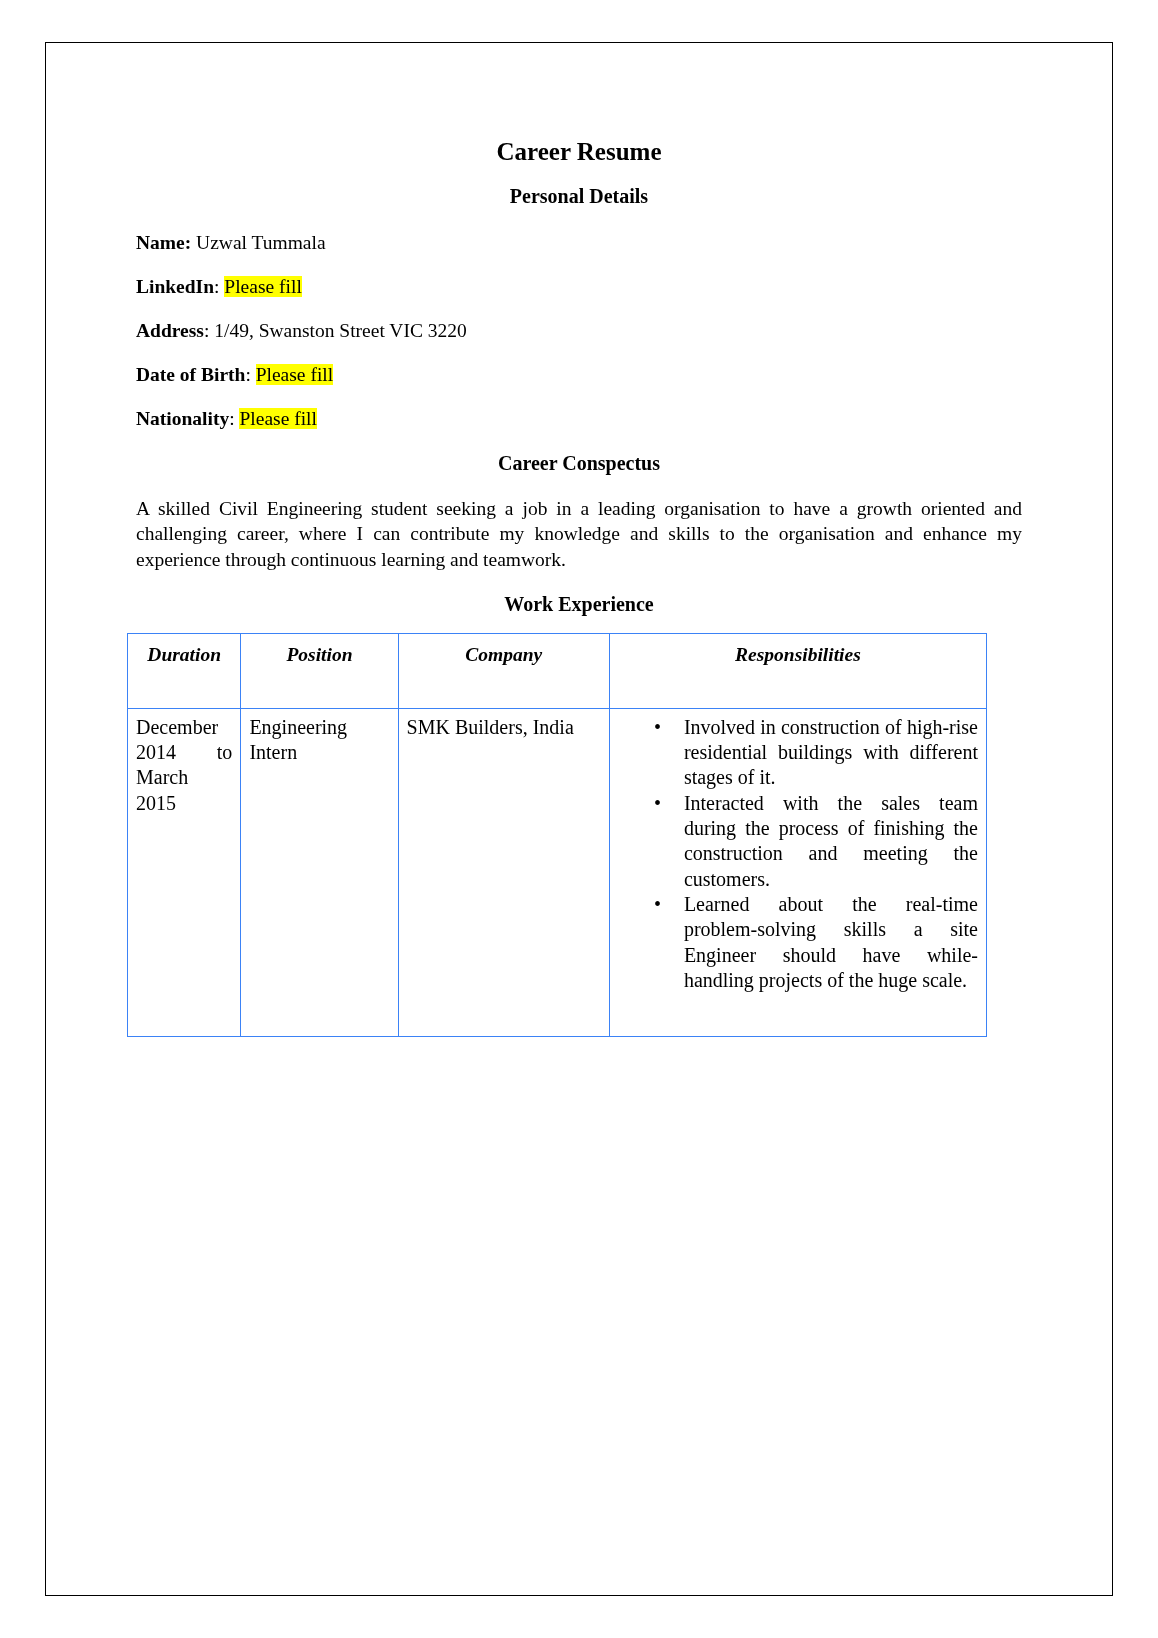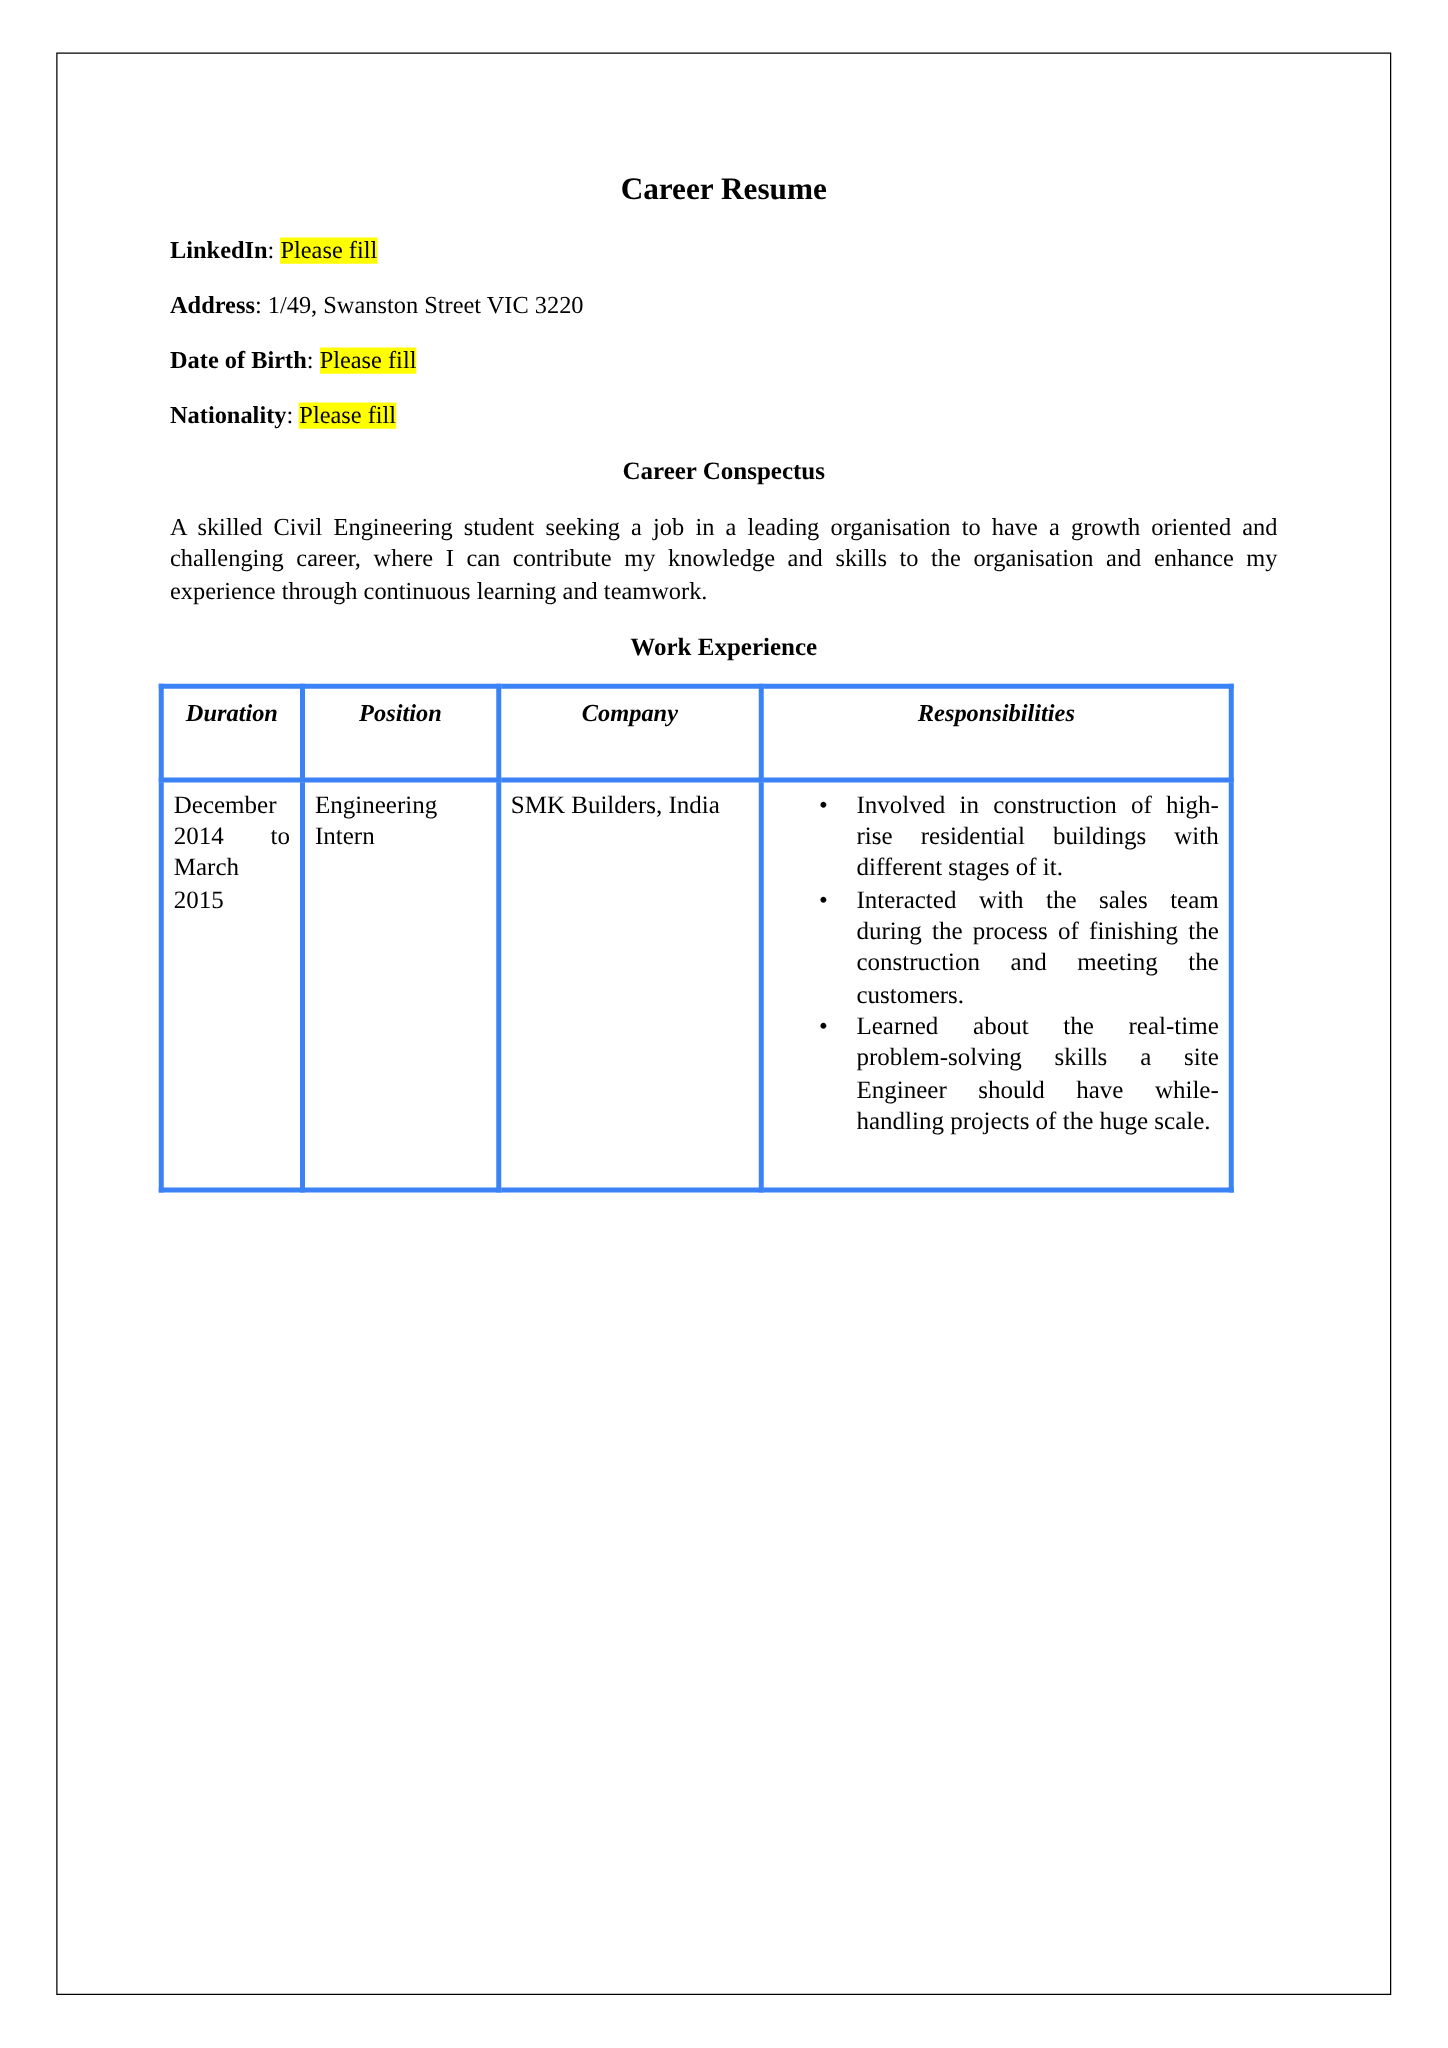--- a/index.html
+++ b/index.html
@@ -49,21 +49,21 @@
     line-height: 25.3px;
     text-align: justify;
     margin: 23px 0 0 0;
   }
   .work-table {
     border-collapse: collapse;
     table-layout: fixed;
     width: 860px;
     margin: 19px 0 0 -9px;
   }
-  .work-table th, .work-table td { border: 4px solid #3b82f6; }
+  .work-table th, .work-table td { border: 1px solid #3b82f6; }
   .work-table th {
     height: 75px;
     vertical-align: top;
     text-align: center;
     font-style: italic;
     font-weight: bold;
     font-size: 19.5px;
     line-height: 25px;
     padding: 8px 4px;
   }
@@ -86,22 +86,24 @@
 </style>
 </head>
 <body>
 
 <div class="canvas">
   <div class="page-border">
     <div class="content">
 
       <h1 class="doc-title">Career Resume</h1>
 
+      <h2 class="section-heading">Personal Details</h2>
 
       <div class="fields" id="fields">
+          <p class="field-line"><strong class="field-label">Name:</strong><span class="field-sep"> </span><span class="field-value">Uzwal Tummala</span></p>
           <p class="field-line"><strong class="field-label">LinkedIn</strong><span class="field-sep">: </span><span class="field-value" style="background: rgb(255, 255, 0);">Please fill</span></p>
           <p class="field-line"><strong class="field-label">Address</strong><span class="field-sep">: </span><span class="field-value">1/49, Swanston Street VIC 3220</span></p>
           <p class="field-line"><strong class="field-label">Date of Birth</strong><span class="field-sep">: </span><span class="field-value" style="background: rgb(255, 255, 0);">Please fill</span></p>
           <p class="field-line"><strong class="field-label">Nationality</strong><span class="field-sep">: </span><span class="field-value" style="background: rgb(255, 255, 0);">Please fill</span></p>
         </div>
 
       <h2 class="section-heading">Career Conspectus</h2>
 
       <p class="body-paragraph">A skilled Civil Engineering student seeking a job in a leading organisation to have a growth oriented and challenging career, where I can contribute my knowledge and skills to the organisation and enhance my experience through continuous learning and teamwork.</p>
 

